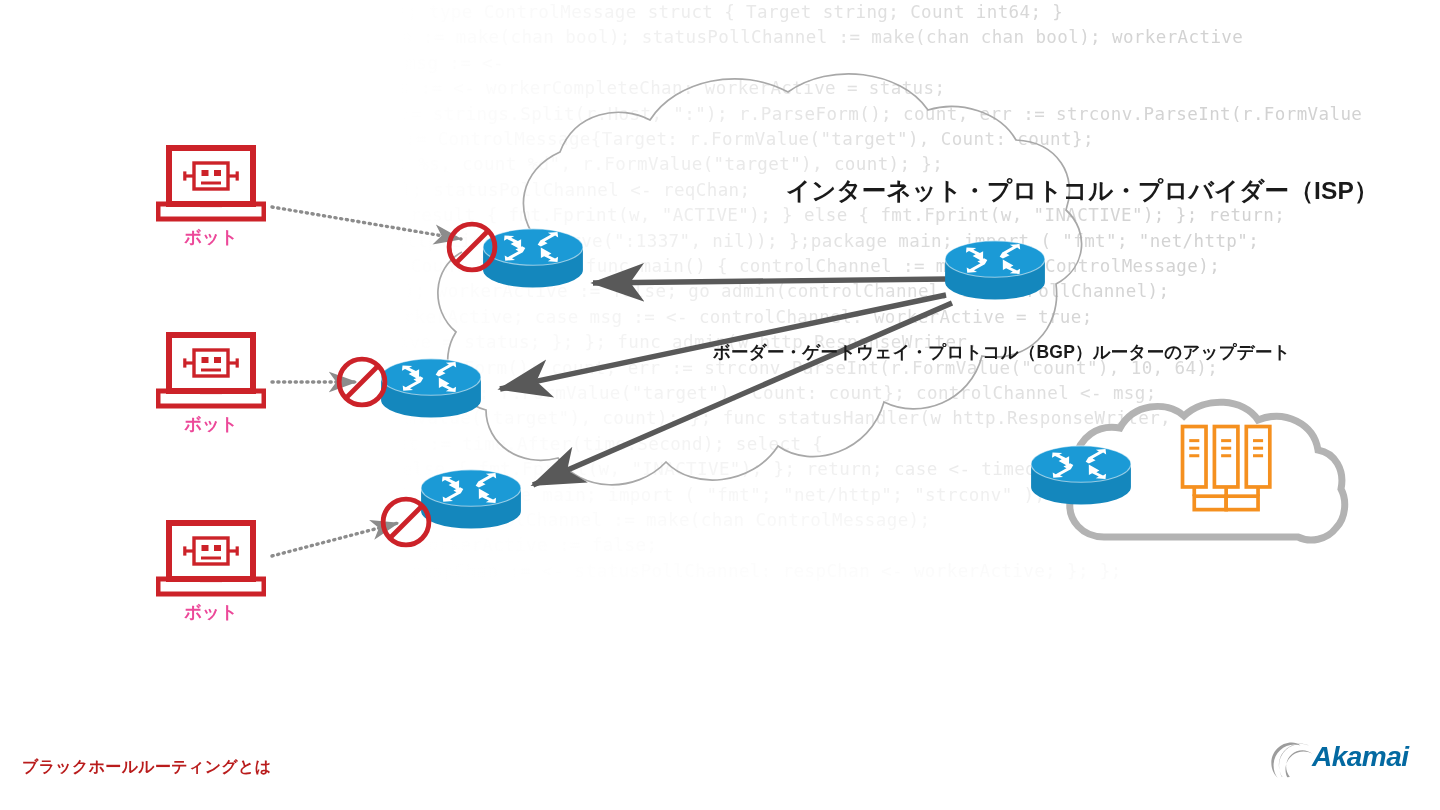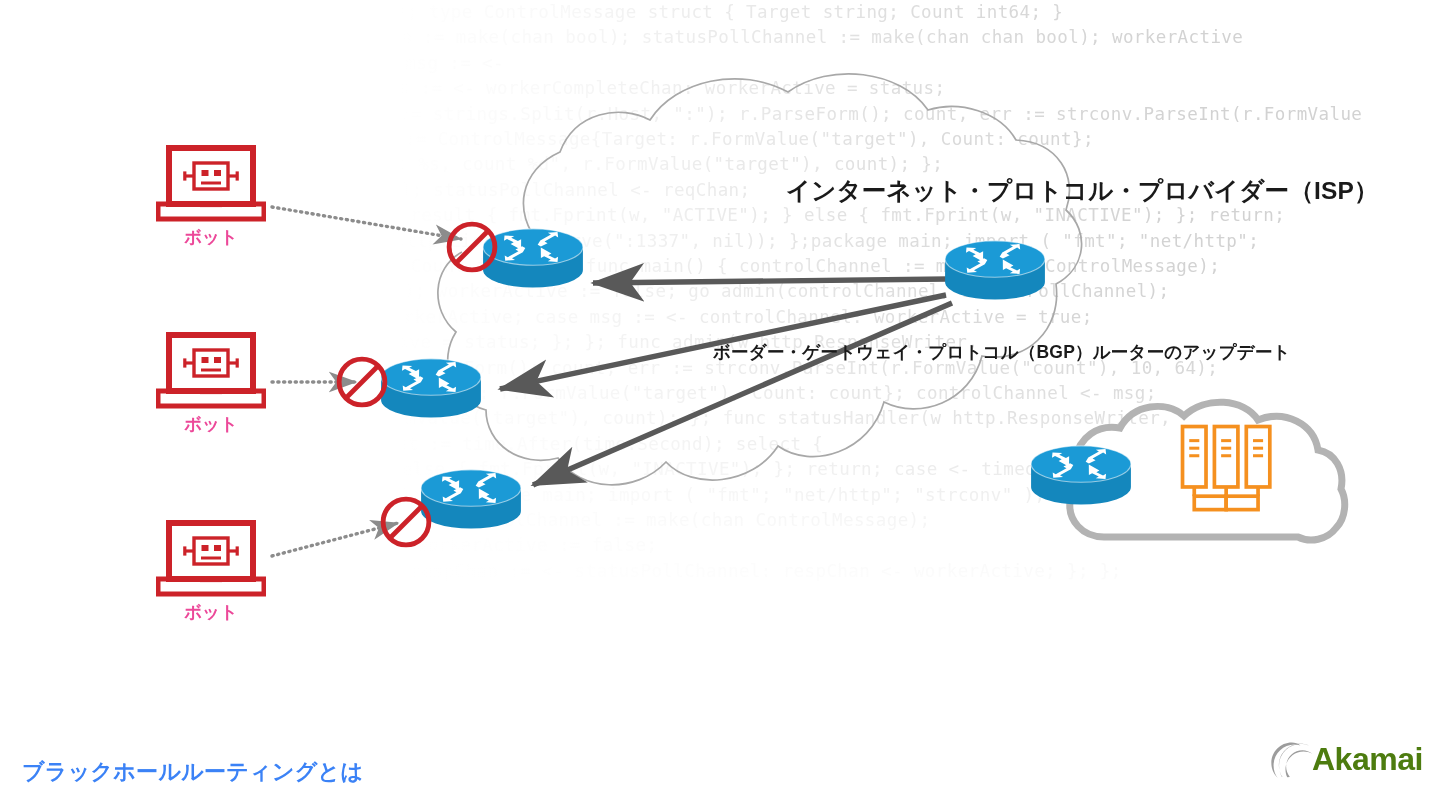--- a/index.html
+++ b/index.html
@@ -60,28 +60,28 @@
   }
   .bot-label{
     font-size:17.5px;font-weight:bold;color:#ec4899;
     text-align:center;width:120px;
   }
   .bot1-label{left:151px;top:225px;}
   .bot2-label{left:151px;top:412px;}
   .bot3-label{left:151px;top:600px;}
   .footer-caption{
     left:22px;top:757px;
-    font-size:22px;font-weight:bold;color:#3b82f6;letter-spacing:.3px;
+    font-size:16px;font-weight:bold;color:#b91c1c;letter-spacing:.3px;
   }
   
   .akamai{position:absolute;left:1268px;top:738px;width:160px;height:52px;}
   .akamai-word{
     position:absolute;left:44px;top:3px;
-    font-size:32px;font-weight:bold;
-    color:#4d7c0f;letter-spacing:-.5px;
+    font-size:28px;font-style:italic;font-weight:bold;
+    color:#0369a1;letter-spacing:-.5px;
     font-family:"Liberation Sans","DejaVu Sans",sans-serif;
   }
 </style>
 </head>
 <body>
 
 <div id="stage">
 
   <div class="code-layer">
     <div id="code-lines">

